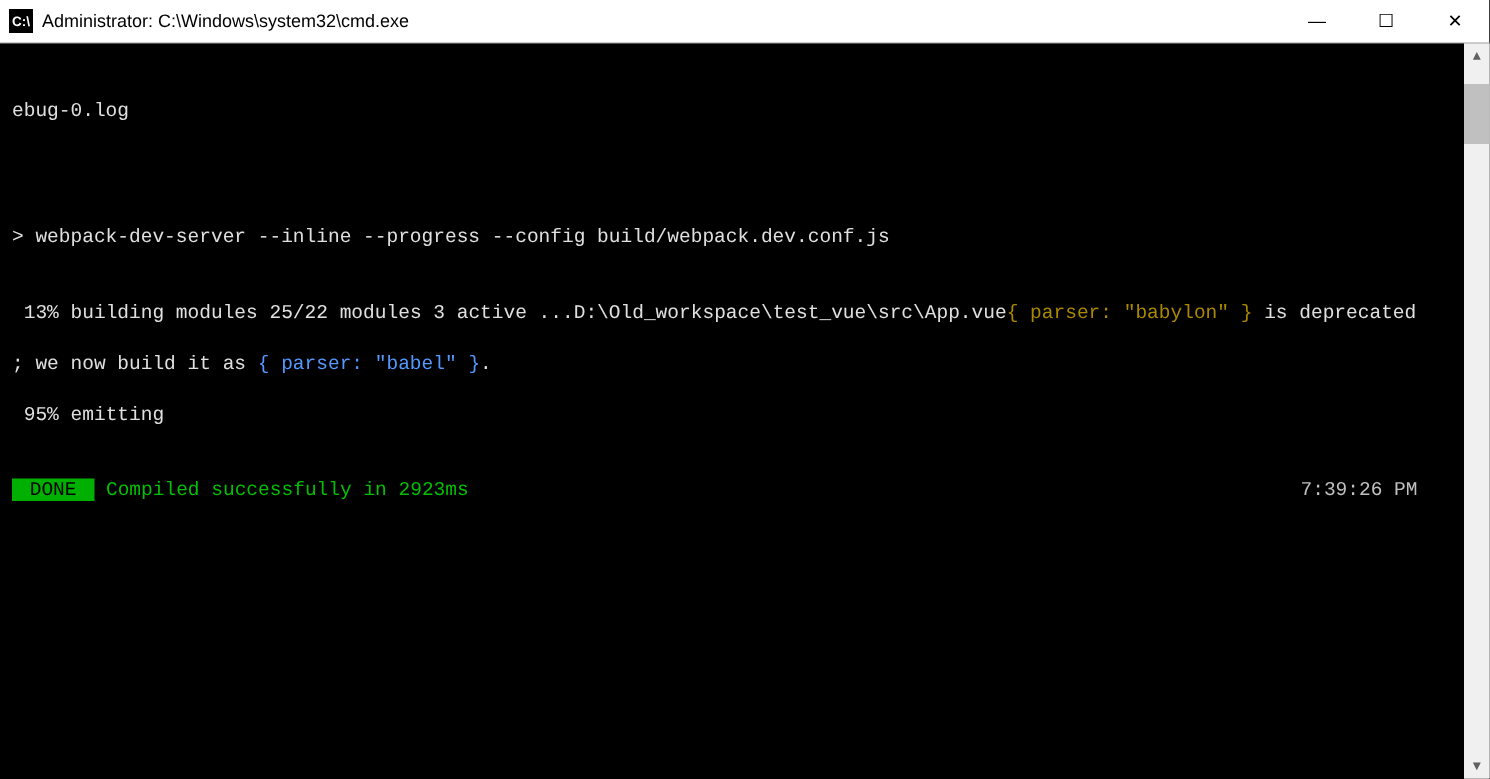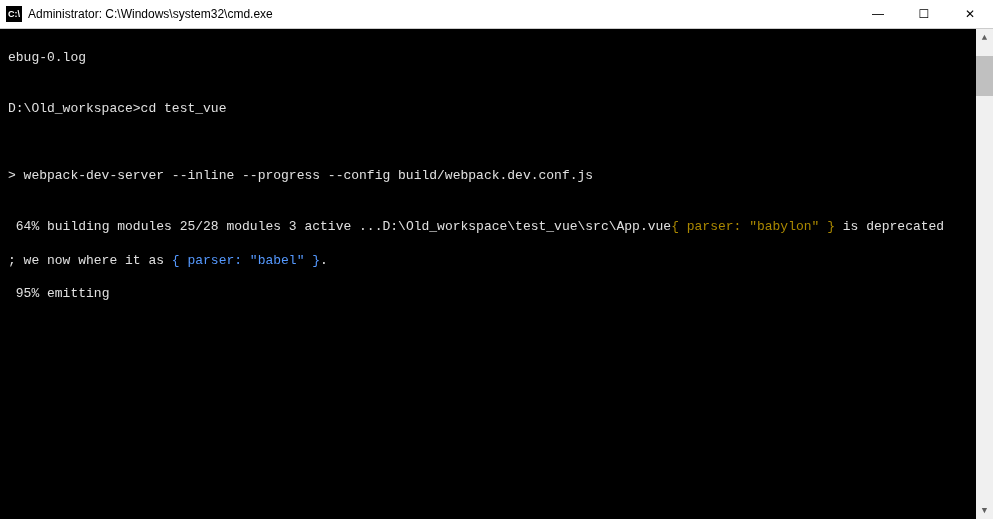--- a/index.html
+++ b/index.html
@@ -45,21 +45,21 @@
       width: 46px;
       height: 100%;
       display: flex;
       align-items: center;
       justify-content: center;
       font-family: 'Segoe UI Symbol', sans-serif;
       cursor: pointer;
     }
     .terminal {
       background: #000;
-      padding: 4px 8px;
+      padding: 20px 8px;
       line-height: 1.3;
       white-space: pre;
       position: relative;
       height: calc(100% - 29px);
       overflow: hidden;
     }
     .term-line {
       color: #e0e0e0;
       white-space: pre-wrap;
     }
@@ -119,29 +119,29 @@
   <div class="window-controls">
     <div class="win-btn">—</div>
     <div class="win-btn">☐</div>
     <div class="win-btn close">✕</div>
   </div>
 </div>
 
 <div class="terminal">
 <div class="term-line">ebug-0.log</div>
 <div class="term-line"></div>
-<div class="term-line">D:\Old_workspace&gt;cd test_vue</div>
 <div class="term-line"></div>
 <div class="term-line"></div>
 <div class="term-line">&gt; webpack-dev-server --inline --progress --config build/webpack.dev.conf.js</div>
 <div class="term-line"></div>
-<div class="term-line"><span> 64% building modules 25/28 modules 3 active ...D:\Old_workspace\test_vue\src\App.vue</span><span class="txt-brown">{ parser: "babylon" }</span><span> is deprecated</span></div>
-<div class="term-line"><span>; we now where it as </span><span class="txt-blue">{ parser: "babel" }</span><span>.</span></div>
+<div class="term-line"><span> 13% building modules 25/22 modules 3 active ...D:\Old_workspace\test_vue\src\App.vue</span><span class="txt-brown">{ parser: "babylon" }</span><span> is deprecated</span></div>
+<div class="term-line"><span>; we now build it as </span><span class="txt-blue">{ parser: "babel" }</span><span>.</span></div>
 <div class="term-line"> 95% emitting</div>
 <div class="term-line"></div>
+<div class="term-line"><span class="badge-done"> DONE </span><span class="txt-green"> Compiled successfully in 2923ms</span><span class="txt-time">7:39:26 PM</span></div>
 <div class="term-line">&nbsp;</div>
 
 
 </div>
 
 <div class="scrollbar">
   <div class="sb-btn">▲</div>
   <div class="sb-track">
     <div class="sb-thumb"></div>
   </div>

